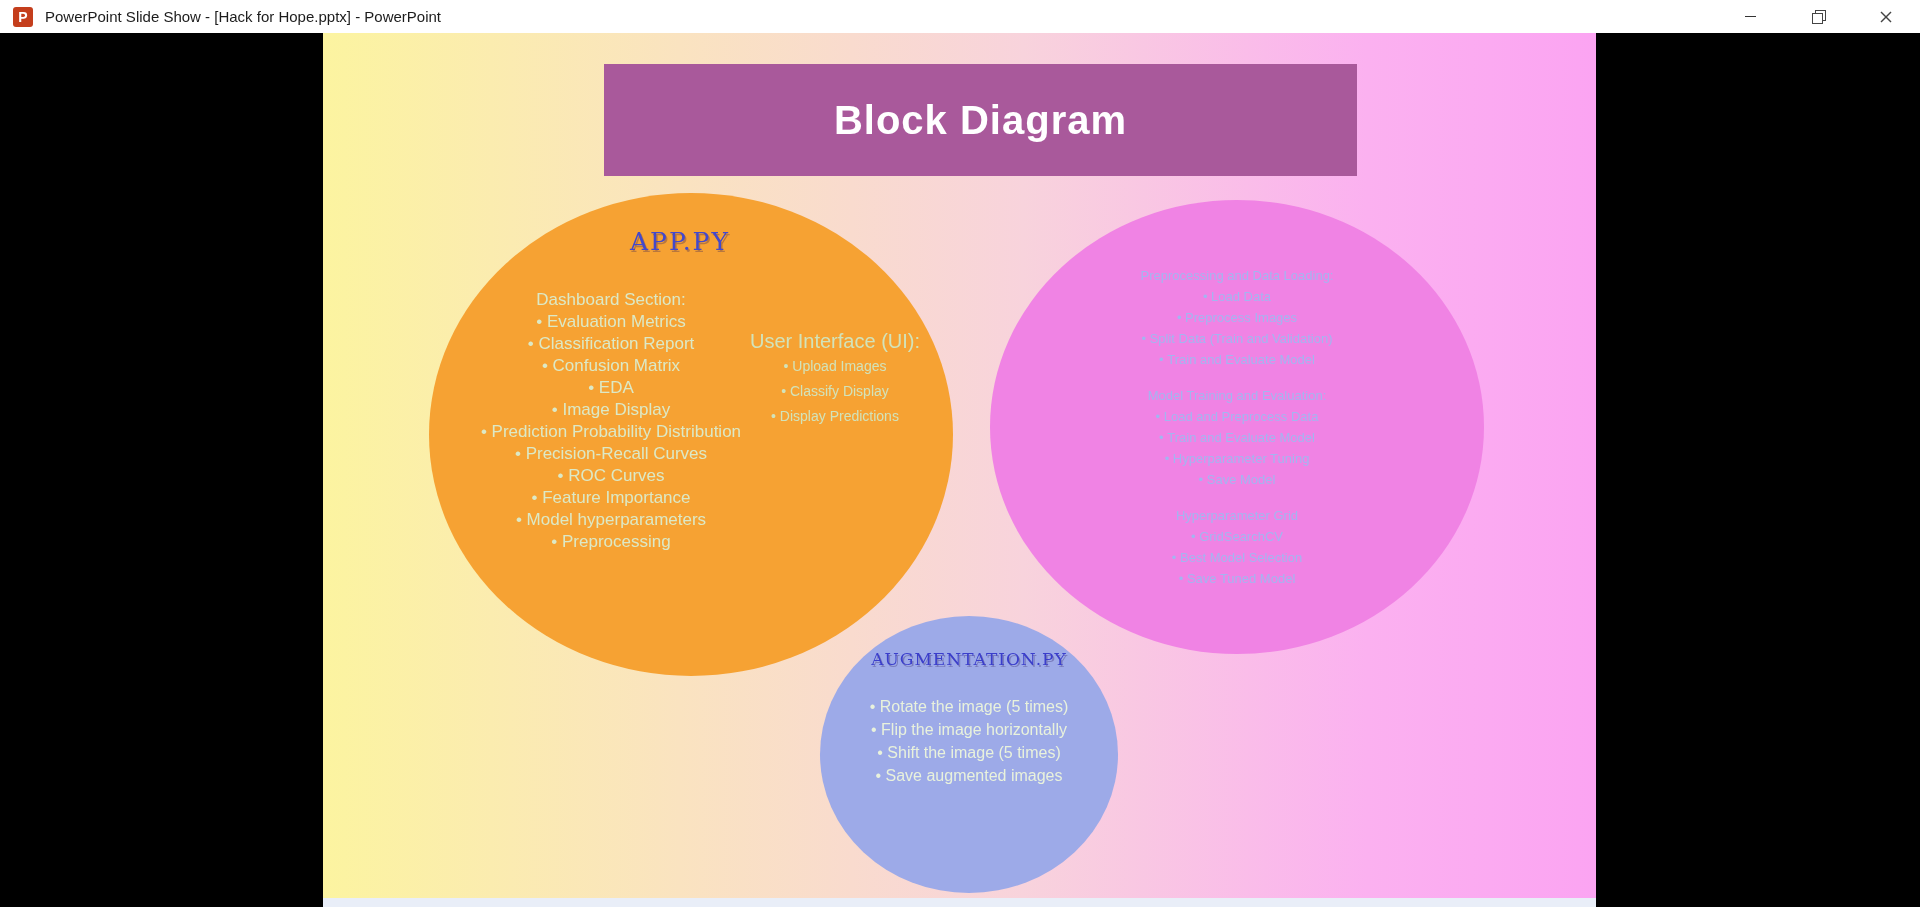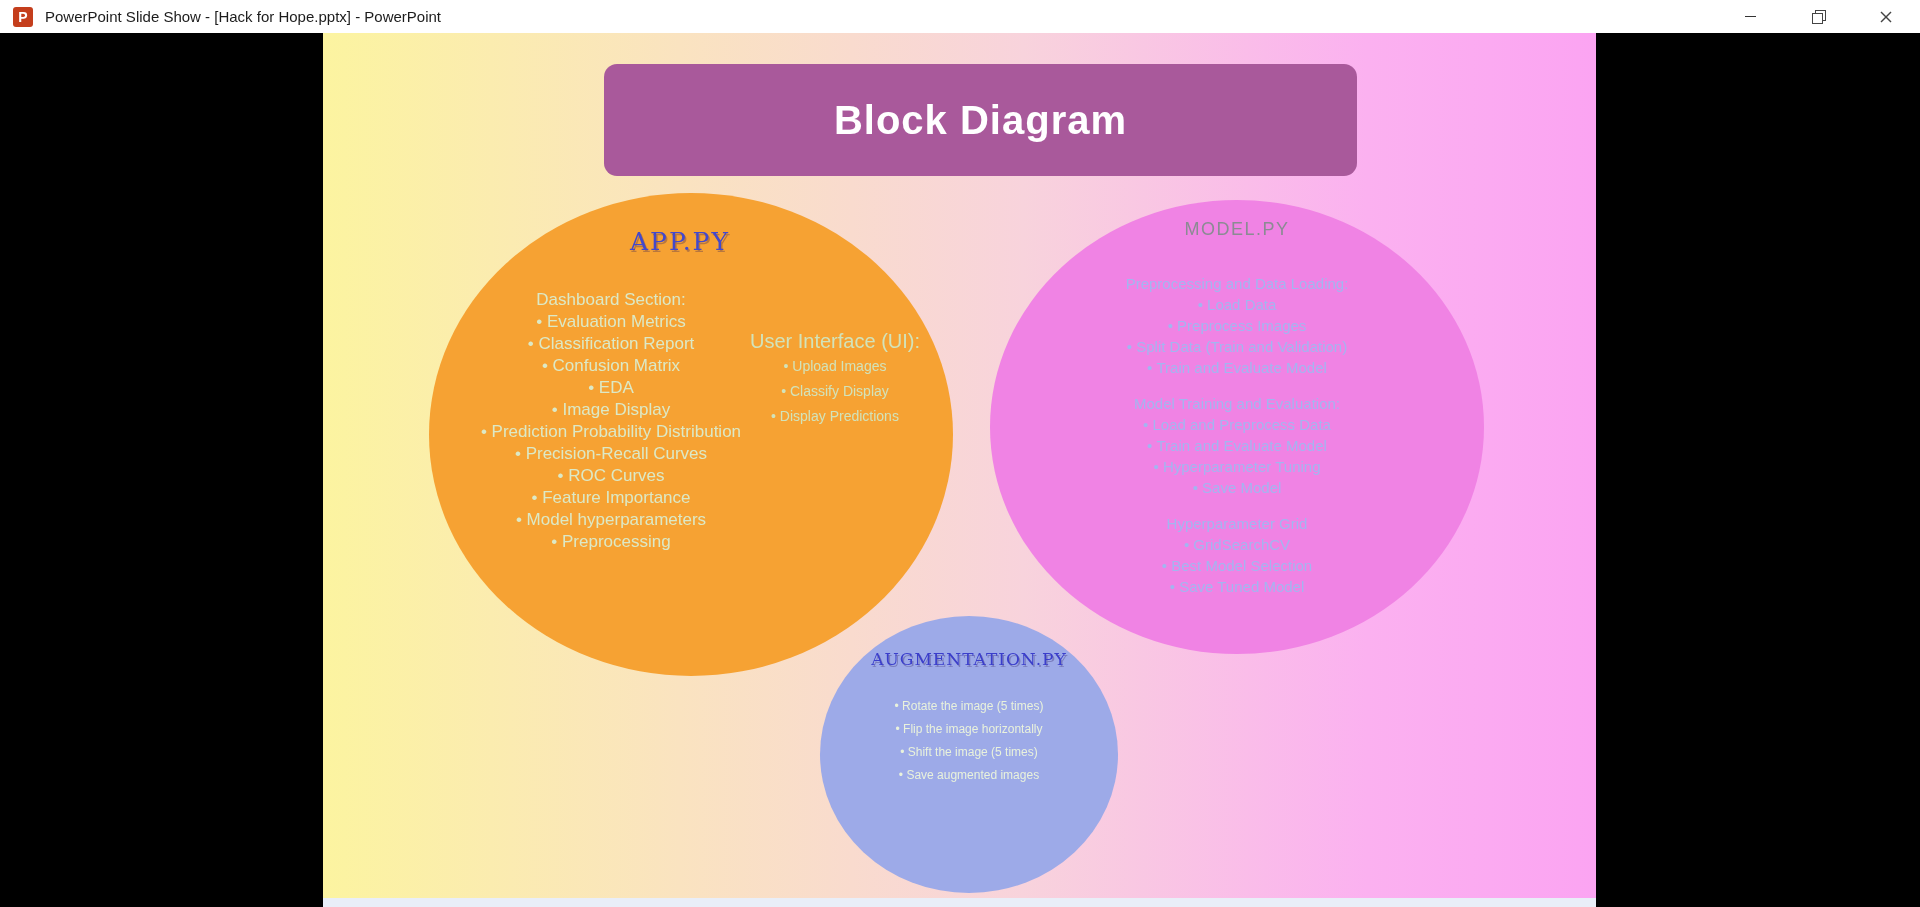--- a/index.html
+++ b/index.html
@@ -24,41 +24,41 @@
                            width:9px; height:9px; border:1px solid #444; background:#fff; }
 
   
   .stage { position:absolute; top:33px; left:0; width:1920px; height:874px; background:#000; }
   .slide { position:absolute; left:323px; top:0; width:1273px; height:865px; overflow:hidden;
            background:linear-gradient(90deg,#FCF4A0 0%,#FAE3C0 28%,#F8D3DC 55%,#FBB1F0 82%,#FBA4F2 100%); }
   .bottom-strip { position:absolute; left:323px; top:865px; width:1273px; height:9px;
                   background:#E9EEF8; }
 
   .title-banner { position:absolute; left:281px; top:31px; width:753px; height:112px;
-                  background:#A9599B; display:flex; align-items:center; justify-content:center;border-radius:13px; }
+                  background:#A9599B; display:flex; align-items:center; justify-content:center; }
   .title-banner h1 { color:#ffffff; font-size:40px; font-weight:bold; letter-spacing:1px; }
 
   .circle { position:absolute; border-radius:50%; }
   .app-circle   { left:106px; top:160px; width:524px; height:483px; background:#F6A233; z-index:1; }
   .model-circle { left:667px; top:167px; width:494px; height:454px; background:#F083E4; z-index:1; }
   .aug-circle   { left:497px; top:583px; width:298px; height:277px; background:#9DAAE8; z-index:2; }
 
   .txt { position:absolute; z-index:3; font-weight:normal; text-align:center; }
 
   .deco { font-family:"DejaVu Serif", serif; text-shadow:1.5px 1.5px 0 rgba(40,20,90,0.30); }
   .app-title { left:257px; top:194px; width:200px; font-size:25px; letter-spacing:2px; color:#4348CC; }
   .aug-title { left:497px; top:616px; width:298px; font-size:17px; letter-spacing:1px; color:#3B3ECB; }
   .model-title { left:667px; top:186px; width:494px; font-size:18px; letter-spacing:1.5px; color:#8B8B93; }
 
   .app-content { left:138px; top:256px; width:300px; font-size:17px; line-height:22px; color:#DCE9C6; }
   .ui-heading  { left:397px; top:296px; width:230px; font-size:20px; line-height:25px; color:#D2E3BA; }
   .ui-items    { left:427px; top:321px; width:170px; font-size:14px; line-height:25px; color:#D2E3BA; }
-  .model-content { left:714px; top:240px; width:400px; font-size:15px; line-height:21px; color:#A3B5F0; }
+  .model-content { left:714px; top:232px; width:400px; font-size:13px; line-height:21px; color:#A3B5F0; }
   .model-section { margin-bottom:15px; }
-  .aug-content { left:506px; top:662px; width:280px; font-size:12px; line-height:23px; color:#E9F2DC; }
+  .aug-content { left:506px; top:662px; width:280px; font-size:16px; line-height:23px; color:#E9F2DC; }
 
   .bullet-item::before { content:"\2022\00A0"; }
 </style>
 </head>
 <body>
 
 <div class="titlebar">
   <div class="app-icon">
     <span>P</span>
   </div>
@@ -109,21 +109,20 @@
         </div>
     </div>
 
     <div class="txt ui-heading">User Interface (UI):</div>
     <div class="txt ui-items">
         <div class="bullet-item">Upload Images</div>
         <div class="bullet-item">Classify Display</div>
         <div class="bullet-item">Display Predictions</div>
       </div>
 
-    <div class="txt model-title">MODEL.PY</div>
     <div class="txt model-content">
       <div class="model-section">
         <div class="sec-heading">Preprocessing and Data Loading:</div>
         <div>
             <div class="bullet-item">Load Data</div>
             <div class="bullet-item">Preprocess Images</div>
             <div class="bullet-item">Split Data (Train and Validation)</div>
             <div class="bullet-item">Train and Evaluate Model</div>
           </div>
       </div>

